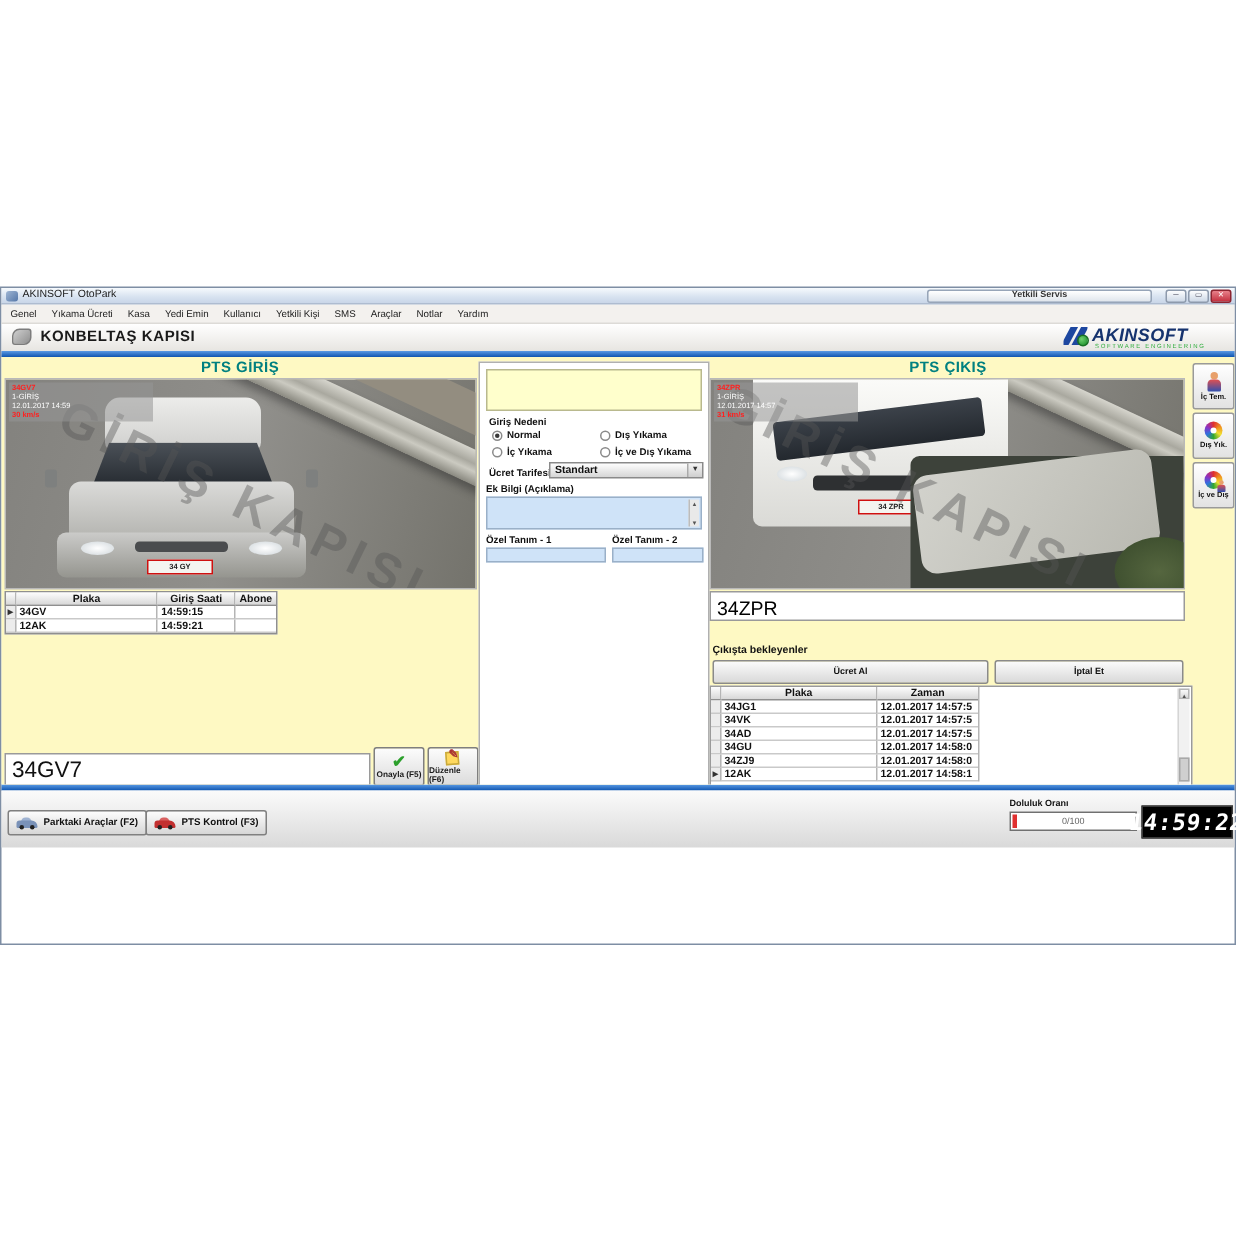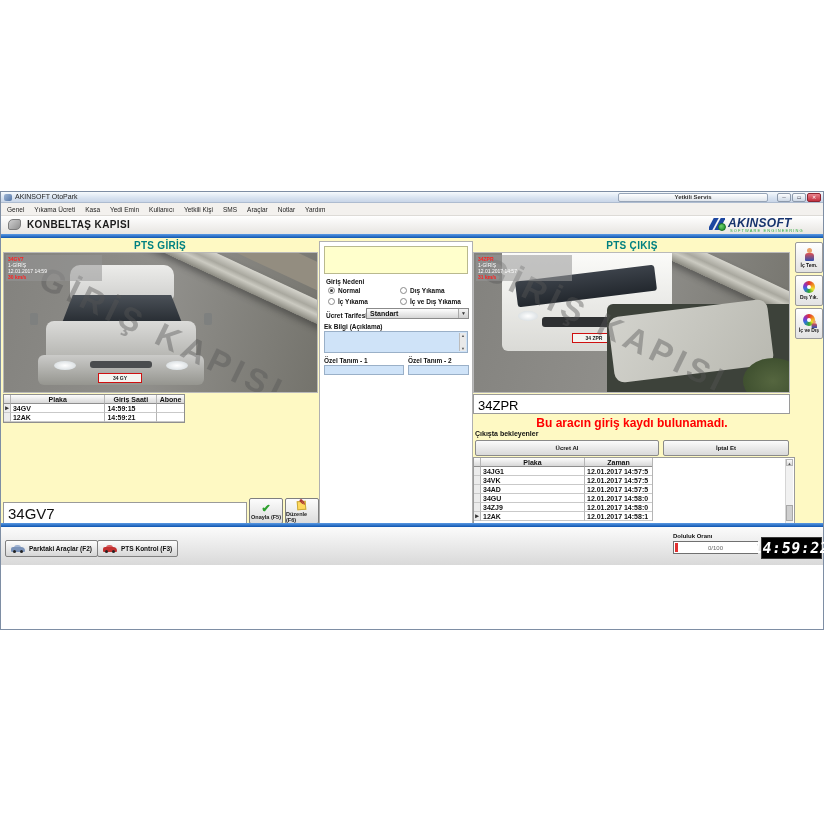--- a/index.html
+++ b/index.html
@@ -355,21 +355,20 @@
       <div class="watermark" style="left:18px;top:-4px;">GİRİŞ KAPISI</div>
       <div class="cam-overlay">
         <div class="ov-red">34ZPR</div>
         <div>1-GİRİŞ</div>
         <div>12.01.2017 14:57</div>
         <div class="ov-red">31 km/s</div>
       </div>
     </div>
 
     <div class="abs field" style="left:472px;top:156px;width:317px;height:20px;font-size:13px;padding:3px 0 0 4px;">34ZPR</div>
-    <div class="abs alert" style="left:472px;top:178px;width:318px;">Bu aracın giriş kaydı bulunamadı.</div>
     <div class="abs lbl" style="left:474px;top:192px;font-size:7px;">Çıkışta bekleyenler</div>
 
     <div class="abs btn" style="left:474px;top:202px;width:184px;height:16px;">Ücret Al</div>
     <div class="abs btn" style="left:662px;top:202px;width:126px;height:16px;">İptal Et</div>
 
     <div class="abs" style="left:472px;top:219px;width:322px;height:78px;border:1px solid #9a9a9a;background:#fff;">
       <div class="grid" style="width:179px;border:none;border-right:1px solid #b5b5b5;">
         <div class="grow ghead">
           <div class="gcell gmark" style="width:7px;"></div>
           <div class="gcell" style="width:104px;">Plaka</div>

